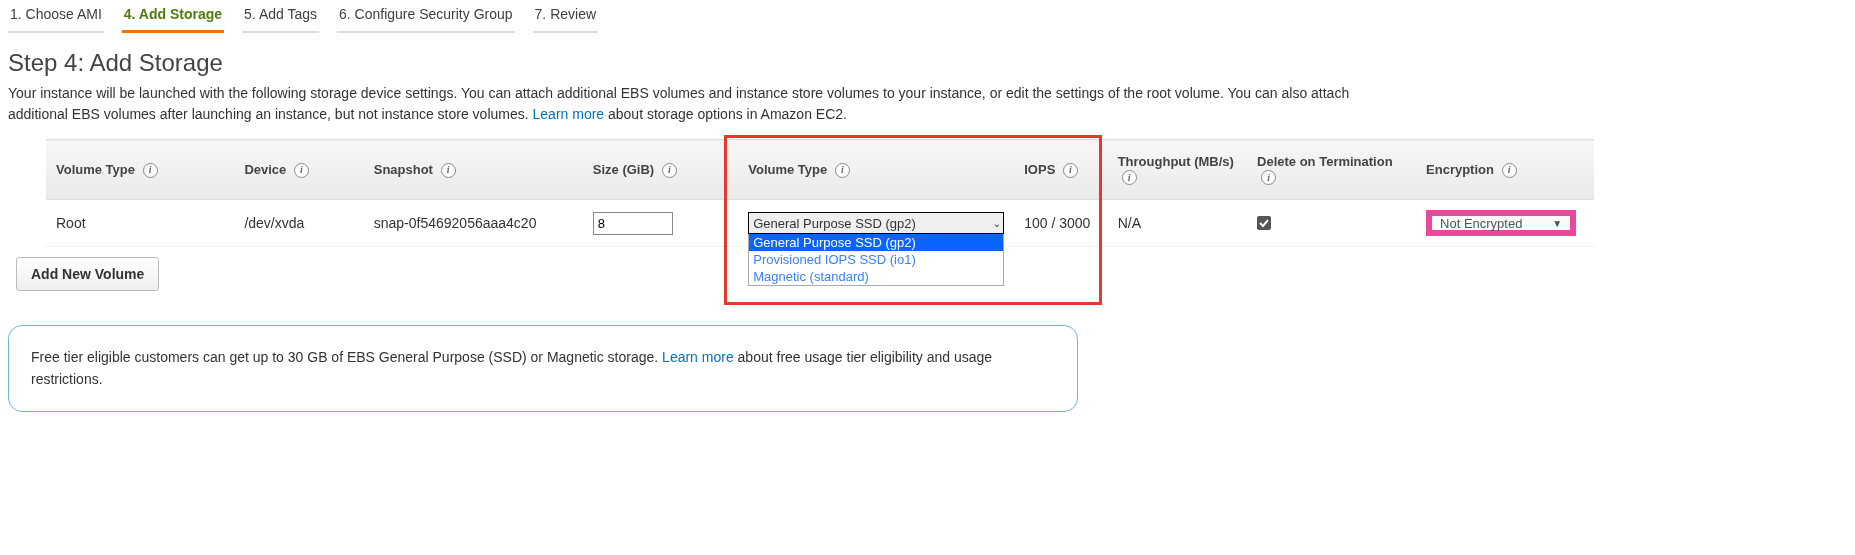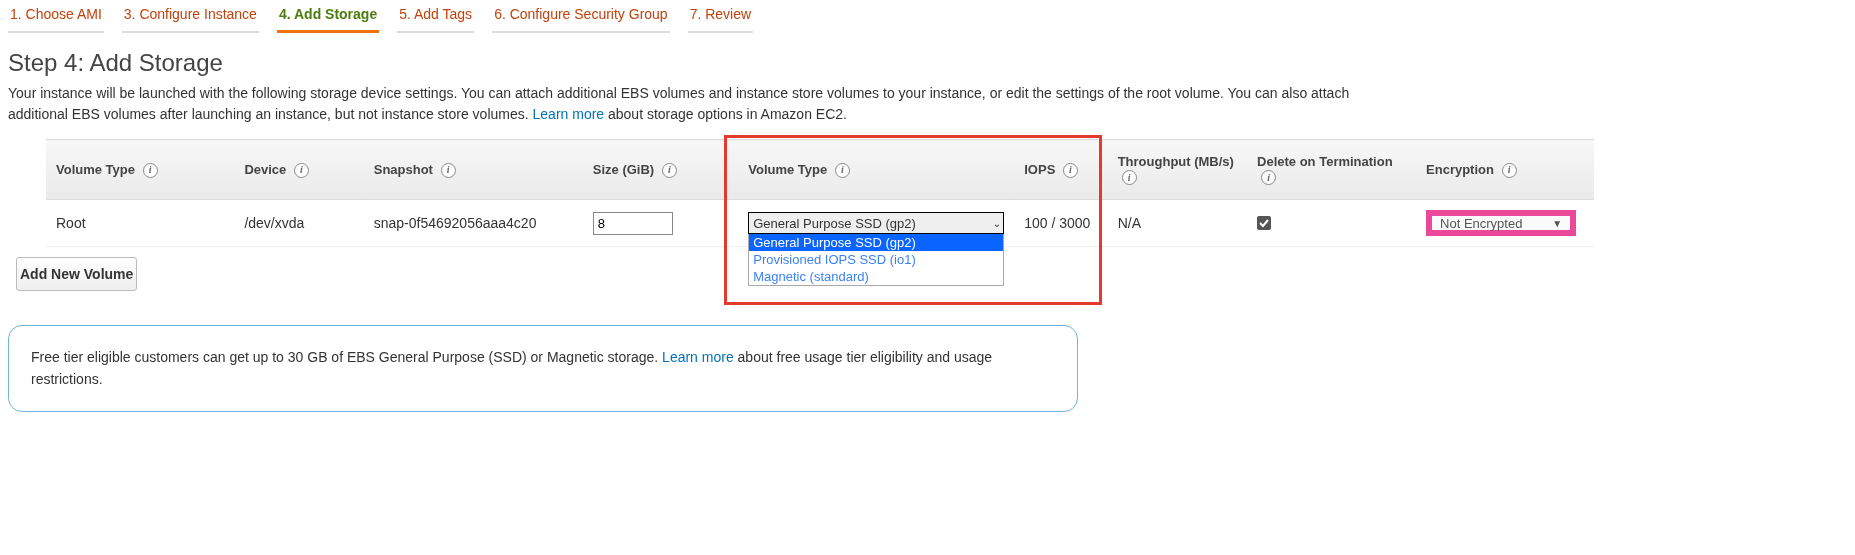--- a/index.html
+++ b/index.html
@@ -1,20 +1,20 @@
 <!DOCTYPE html>
 <html><head>
   <meta charset="utf-8">
   <style>
     * { box-sizing: border-box; margin: 0; padding: 0; }
     body { font-family: "Amazon Ember", "Helvetica Neue", Arial, sans-serif; font-size: 14px; color: #333; background: #fff; width: 1855px; }
 
     
     .wizard { display: flex; gap: 18px; padding: 0 8px 2px; font-size: 14px; }
-    .wizard .step { color: #c2410c; padding: 6px 2px 8px; border-bottom: 2px solid #ddd; cursor: pointer; white-space: nowrap; }
+    .wizard .step { color: #404040; padding: 6px 2px 8px; border-bottom: 2px solid #ddd; cursor: pointer; white-space: nowrap; }
     .wizard .step.active { color: #4d7c0f; font-weight: bold; border-bottom: 3px solid #ec7211; }
 
     h1 { font-size: 24px; font-weight: 400; color: #444; margin: 14px 6px 6px 8px; }
 
     .desc { font-size: 14px; color: #333; line-height: 1.5; max-width: 1360px; padding: 0 8px 10px; }
     .desc a { color: #0073bb; text-decoration: none; }
 
     
     .storage-table { width: 1548px; border-collapse: collapse; margin: 4px 0 0 8px; }
     .storage-table thead th { background: linear-gradient(#f7f7f7,#eaeaea); border: 1px solid #ddd; border-left: none; border-right: none; text-align: left; font-weight: bold; font-size: 13px; color: #444; padding: 14px 10px; vertical-align: middle; }
@@ -32,36 +32,35 @@
     .vol-dropdown .opt.sel { background:#0a64ff; color:#fff; }
 
     .highlight-box { position:absolute; border:3px solid #e23b2e; pointer-events:none; }
 
     .checkbox { width:14px; height:14px; background:#555; border-radius:2px; display:inline-flex; align-items:center; justify-content:center; }
     .checkbox svg { width:10px; height:10px; }
 
     .enc-select { width:150px; height:26px; border:6px solid #ec4899; background:#fafafa; display:flex; align-items:center; justify-content:space-between; padding:0 8px; font-size:13px; color:#555; cursor:pointer; }
     .enc-select .tri { font-size:10px; color:#555; }
 
-    .add-vol-btn { margin:10px 0 0 16px; padding:8px 3px; font-size:14px; font-weight:bold; color:#333; background:linear-gradient(#fff,#eee); border:1px solid #bbb; border-radius:3px; cursor:pointer; }
+    .add-vol-btn { margin:10px 0 0 16px; padding:8px 14px; font-size:14px; font-weight:bold; color:#333; background:linear-gradient(#fff,#eee); border:1px solid #bbb; border-radius:3px; cursor:pointer; }
 
     .tier-box { margin:34px 0 0 8px; width:1070px; border:1px solid #6fb3e0; border-radius:14px; padding:20px 22px; font-size:14px; color:#333; line-height:1.6; }
     .tier-box a { color:#0073bb; text-decoration:none; }
 
     .cells-wrap { position:relative;margin-left:38px; }
   </style>
 </head>
 <body>
 
 
 
 
 <div class="wizard">
   <div class="step">1. Choose AMI</div>
-  <div class="step">3. Configure Instance</div>
   <div class="step active">4. Add Storage</div>
   <div class="step">5. Add Tags</div>
   <div class="step">6. Configure Security Group</div>
   <div class="step">7. Review</div>
 </div>
 
 <h1>Step 4: Add Storage</h1>
 
 <p class="desc">
   <span>Your instance will be launched with the following storage device settings. You can attach additional EBS volumes and instance store volumes to your instance, or edit the settings of the root volume. You can also attach additional EBS volumes after launching an instance, but not instance store volumes. </span>

